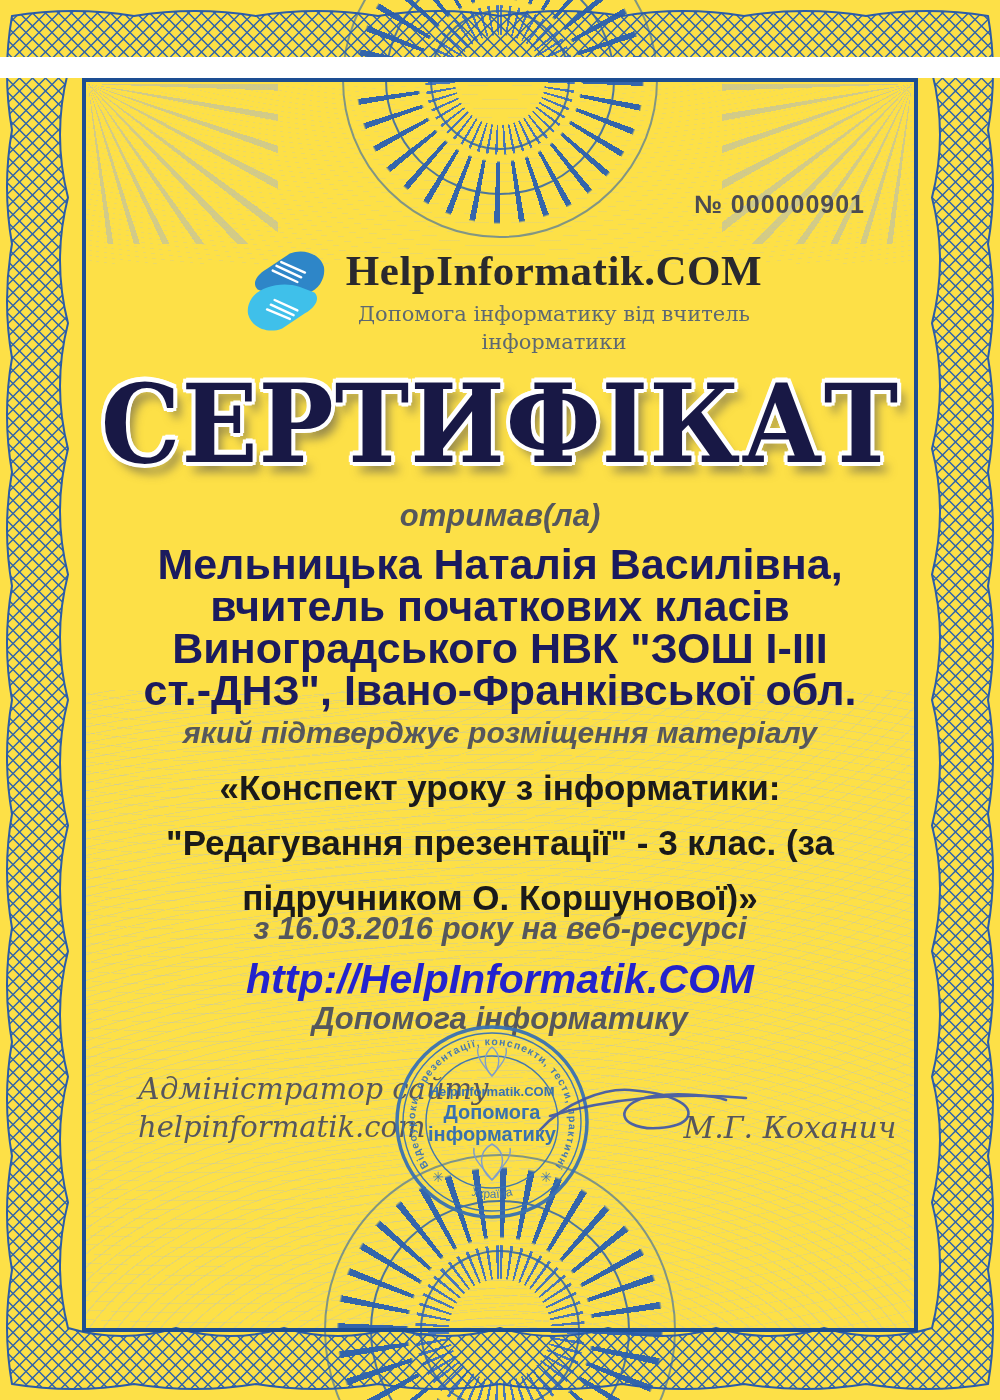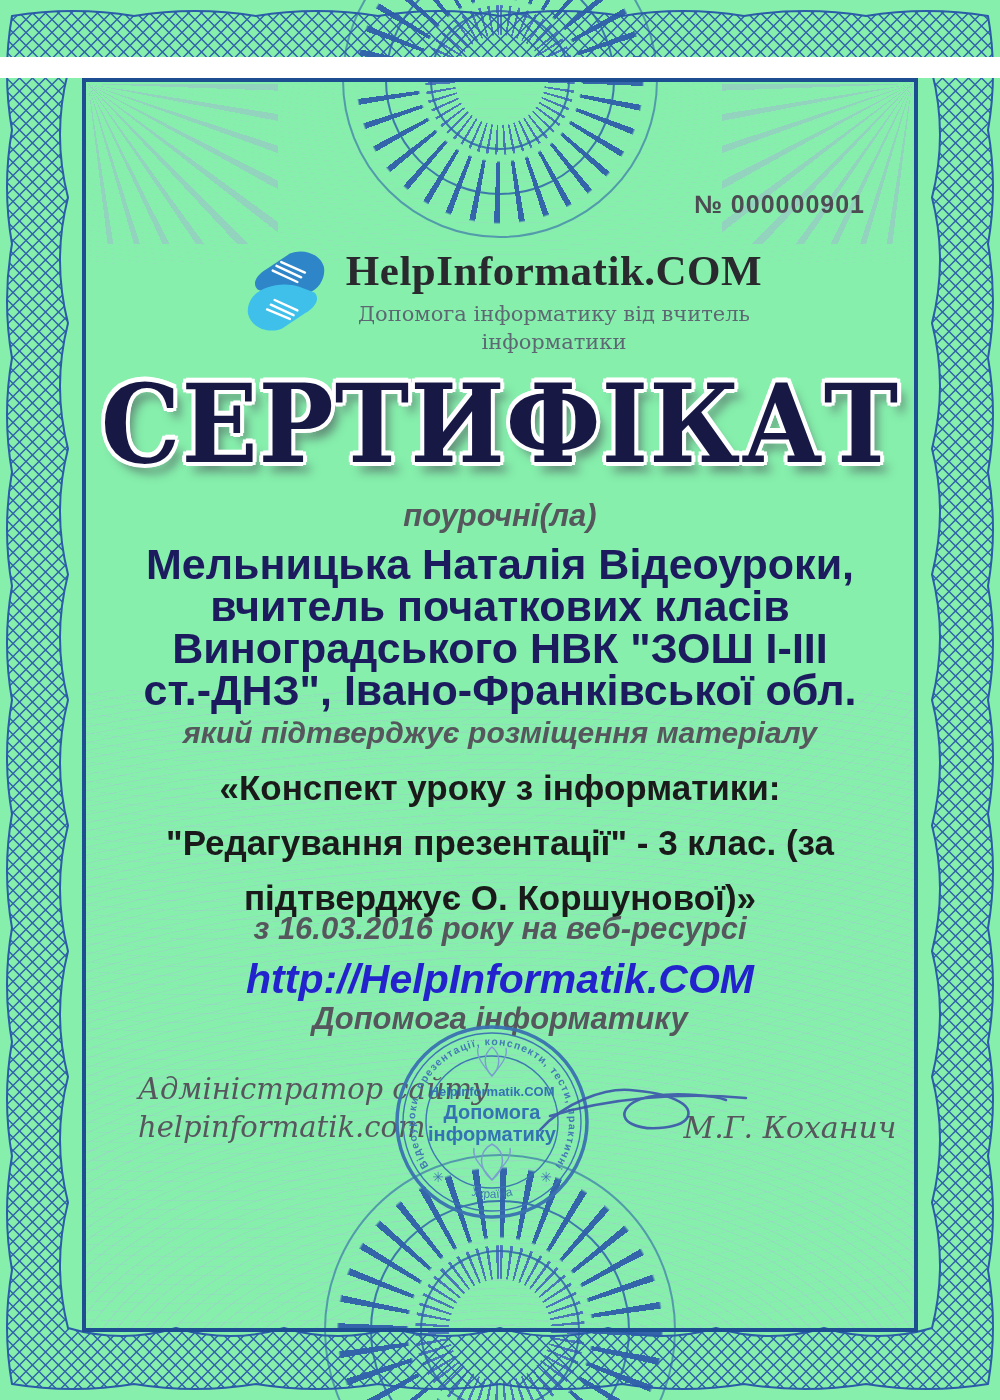--- a/index.html
+++ b/index.html
@@ -1,16 +1,16 @@
 <!DOCTYPE html>
 <html><head>
 <meta charset="utf-8">
 <style>
   html,body{margin:0;padding:0;background:#fff;}
-  .page{position:relative;width:1000px;height:1400px;background:#86efac;overflow:hidden;
+  .page{position:relative;width:1000px;height:1400px;background:#fde047;overflow:hidden;
         font-family:"Liberation Sans",sans-serif;}
 
   
   .layer{position:absolute;pointer-events:none;}
   .mesh-a{left:86px;right:86px;top:690px;bottom:72px;z-index:1;opacity:.8;
     background:repeating-radial-gradient(120% 90% at 50% 115%, rgba(170,188,218,.38) 0 1.5px, transparent 1.5px 13px);}
   .mesh-b{left:86px;right:86px;top:690px;bottom:72px;z-index:1;opacity:.8;
     background:repeating-radial-gradient(140% 100% at 15% -30%, rgba(170,188,218,.30) 0 1.3px, transparent 1.3px 17px);}
   .mesh-c{left:86px;right:86px;top:84px;height:180px;z-index:1;opacity:.7;
     background:repeating-radial-gradient(100% 140% at 50% -60%, rgba(175,190,218,.30) 0 1.2px, transparent 1.2px 15px);}
@@ -136,35 +136,35 @@
         <div class="brand-name">HelpInformatik.COM</div>
         <div class="brand-tagline">
           <span>Допомога інформатику від вчитель</span><br>
           <span>інформатики</span>
         </div>
       </div>
     </div>
 
     <div class="abs center cert-title">СЕРТИФІКАТ</div>
 
-    <div class="abs center gray-italic received">поурочні(ла)</div>
+    <div class="abs center gray-italic received">отримав(ла)</div>
 
     <div class="abs center recipient">
-      <div>Мельницька Наталія Відеоуроки,</div>
+      <div>Мельницька Наталія Василівна,</div>
       <div>вчитель початкових класів</div>
       <div>Виноградського НВК "ЗОШ І-ІІІ</div>
       <div>ст.-ДНЗ", Івано-Франківської обл.</div>
     </div>
 
     <div class="abs center gray-italic confirm">який підтверджує розміщення матеріалу</div>
 
     <div class="abs center material">
       <div>«Конспект уроку з інформатики:</div>
       <div>"Редагування презентації" - 3 клас. (за</div>
-      <div>підтверджує О. Коршунової)»</div>
+      <div>підручником О. Коршунової)»</div>
     </div>
 
     <div class="abs center gray-italic date-line">з 16.03.2016 року на веб-ресурсі</div>
 
     <div class="abs center url-line">http://HelpInformatik.COM</div>
 
     <div class="abs center gray-italic caption-line">Допомога інформатику</div>
 
     <div class="abs admin-block">
       <div>Адміністратор сайту</div>

